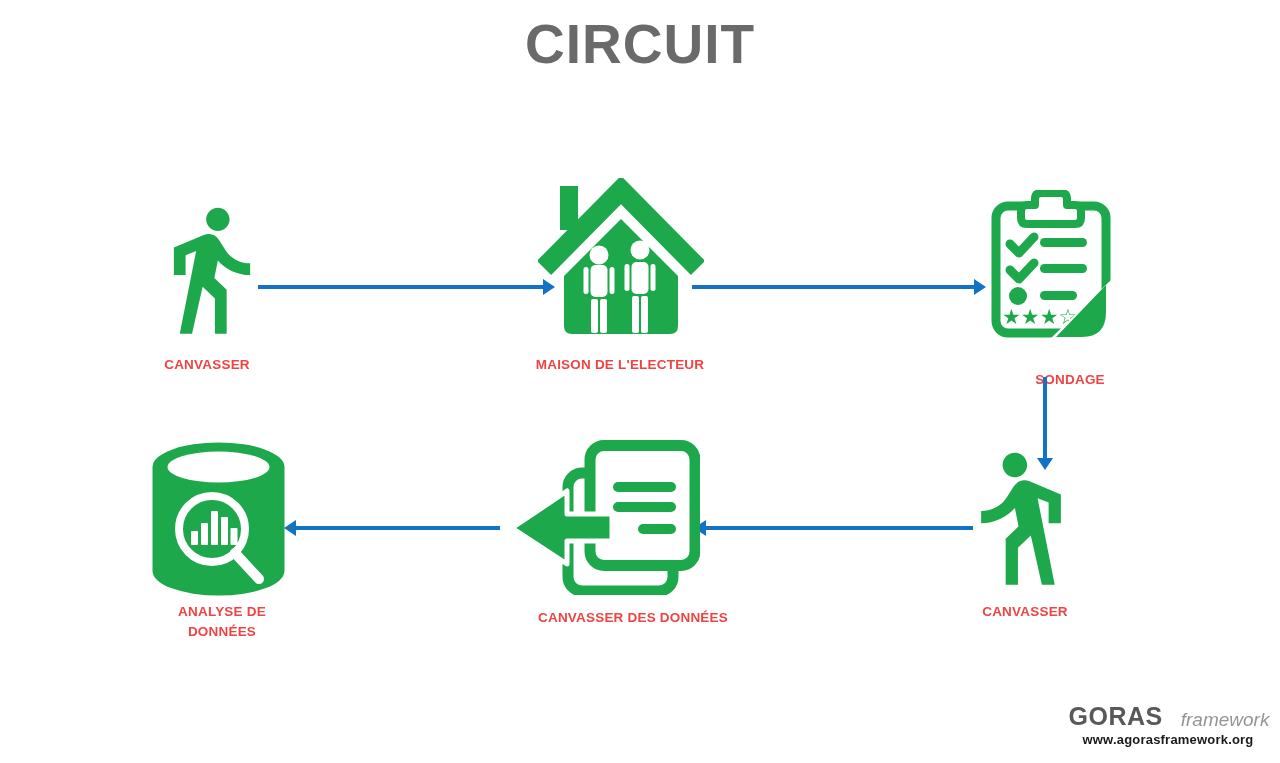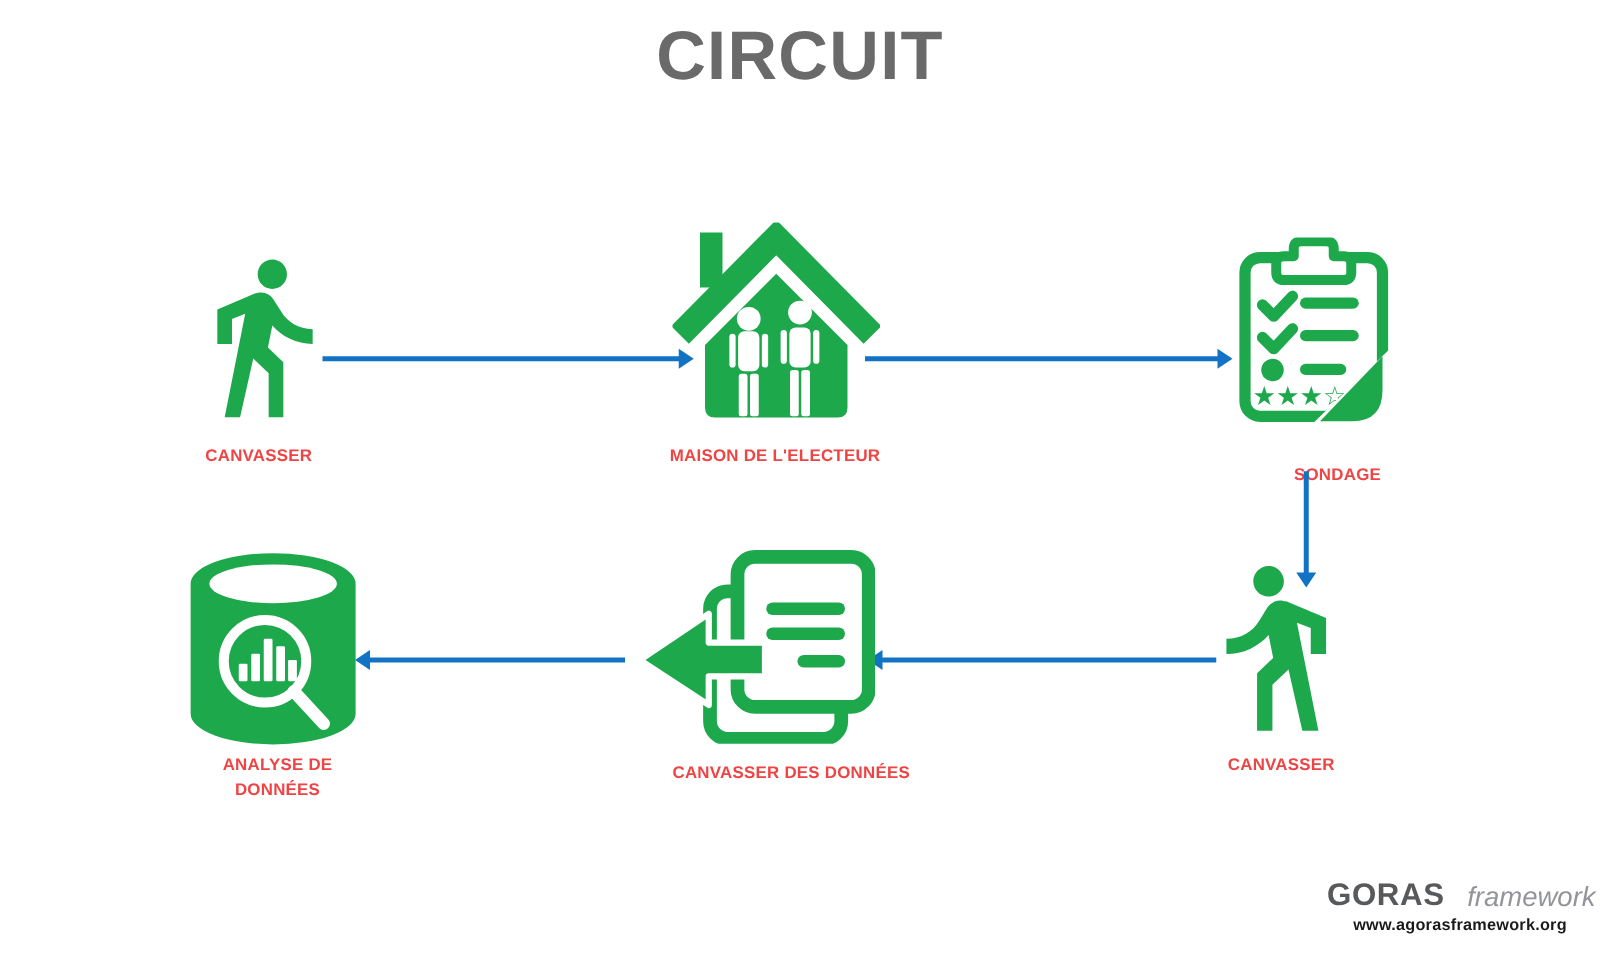--- a/index.html
+++ b/index.html
@@ -29,21 +29,21 @@
   .arrow-d{position:absolute;width:4px;background:#1272C4;}
   .arrow-d::after{
     content:'';position:absolute;bottom:-11px;left:-6px;width:0;height:0;
     border-top:12px solid #1272C4;border-left:8px solid transparent;border-right:8px solid transparent;
   }
   .mirrored{transform:scaleX(-1);}
   
   .logo{position:absolute;left:1080px;top:699px;width:176px;text-align:center;}
   .brandline{display:flex;align-items:flex-end;justify-content:center;gap:2px;height:30px;}
   .brand-rest{font-size:25px;font-weight:700;color:#58595B;letter-spacing:.5px;line-height:1;}
-  .brand-suffix{font-size:22px;font-style:italic;font-weight:400;color:#939598;line-height:1;margin-left:16px;}
+  .brand-suffix{font-size:19px;font-style:italic;font-weight:400;color:#939598;line-height:1;margin-left:16px;}
   .website{margin-top:3px;font-size:13px;font-weight:700;color:#1A1A1A;letter-spacing:.2px;}
 </style>
 </head>
 <body>
 
 <div class="canvas">
 
   <h1 class="title">CIRCUIT</h1>
 
   <div class="node" style="left:168px;top:192px;width:88px;height:158px;">

